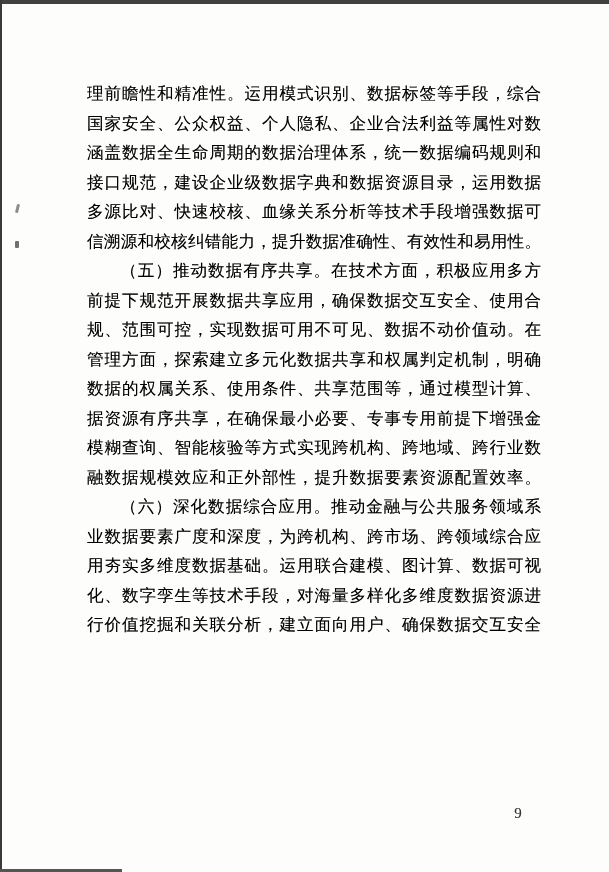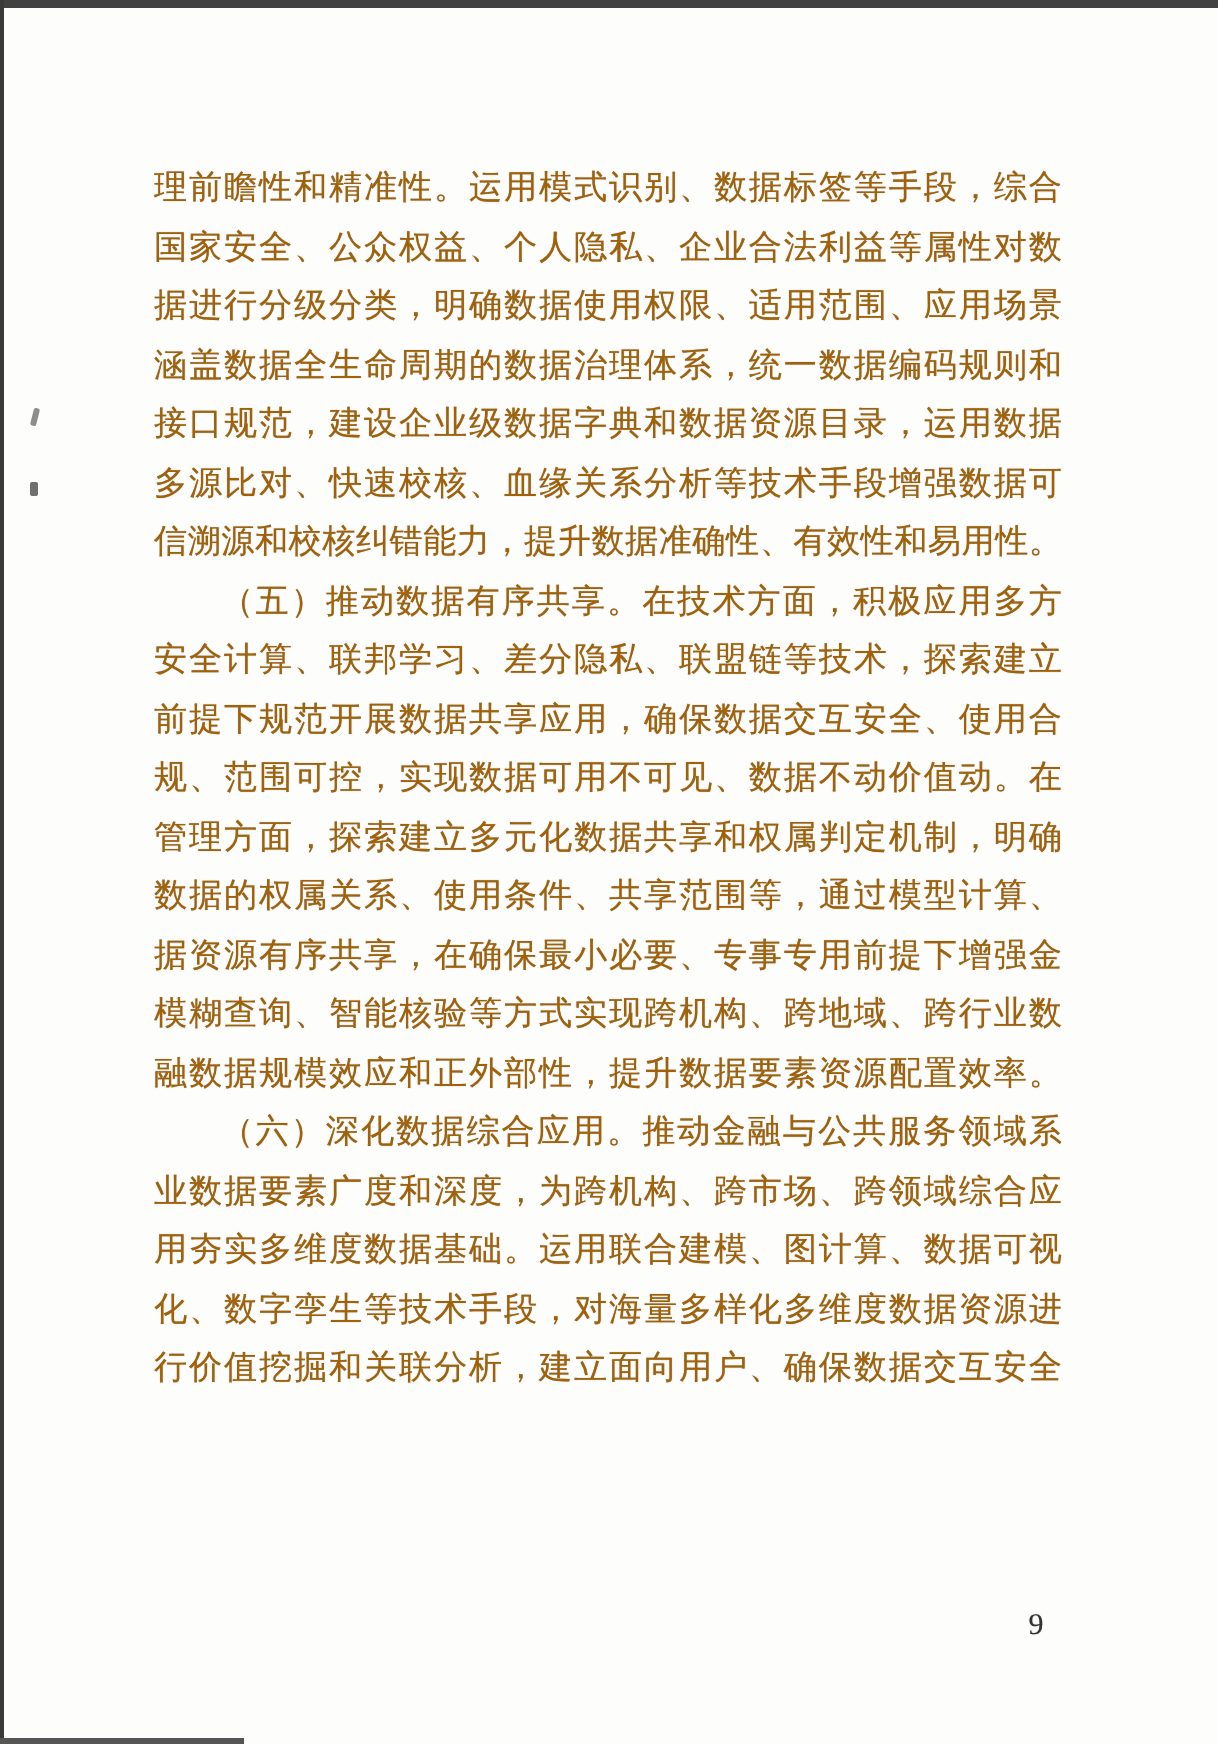--- a/index.html
+++ b/index.html
@@ -15,23 +15,23 @@
   .edge-top    { position: absolute; left: 0; top: 0; width: 609px; height: 4px; background: #414141; }
   .edge-left   { position: absolute; left: 0; top: 0; width: 2px; height: 872px; background: #3a3a3a; }
   .edge-bottom { position: absolute; left: 0; top: 869px; width: 122px; height: 3px; background: #555555; }
   .speck-1 { position: absolute; left: 16px; top: 204px; width: 3px; height: 9px;
              background: #8d8d8d; border-radius: 1px; transform: rotate(14deg); }
   .speck-2 { position: absolute; left: 15px; top: 241px; width: 4px; height: 7px;
              background: #707070; border-radius: 1px; }
   
   .textblock {
     position: absolute;
-    left: 77px; top: 79px;
+    left: 87px; top: 79px;
     width: 454px;
-    color: #a16207;
+    color: #000000;
     font-size: 16.6px;
     text-shadow: 0 0 0.5px rgba(60,60,60,0.55);
   }
   .line {
     height: 29.5px;
     line-height: 29.5px;
     text-align: justify;
     text-align-last: justify;
     overflow: hidden;
   }
@@ -55,30 +55,28 @@
   <div class="edge-left"></div>
   <div class="edge-bottom"></div>
   <div class="speck-1"></div>
   <div class="speck-2"></div>
 
   <div class="textblock">
 
     <div class="para">
       <div class="line">理前瞻性和精准性。运用模式识别、数据标签等手段，综合</div>
       <div class="line">国家安全、公众权益、个人隐私、企业合法利益等属性对数</div>
-      <div class="line">据进行分级分类，明确数据使用权限、适用范围、应用场景</div>
       <div class="line">涵盖数据全生命周期的数据治理体系，统一数据编码规则和</div>
       <div class="line">接口规范，建设企业级数据字典和数据资源目录，运用数据</div>
       <div class="line">多源比对、快速校核、血缘关系分析等技术手段增强数据可</div>
       <div class="line">信溯源和校核纠错能力，提升数据准确性、有效性和易用性。</div>
     </div>
 
     <div class="para para-indent">
       <div class="line">（五）推动数据有序共享。在技术方面，积极应用多方</div>
-      <div class="line">安全计算、联邦学习、差分隐私、联盟链等技术，探索建立</div>
       <div class="line">前提下规范开展数据共享应用，确保数据交互安全、使用合</div>
       <div class="line">规、范围可控，实现数据可用不可见、数据不动价值动。在</div>
       <div class="line">管理方面，探索建立多元化数据共享和权属判定机制，明确</div>
       <div class="line">数据的权属关系、使用条件、共享范围等，通过模型计算、</div>
       <div class="line">据资源有序共享，在确保最小必要、专事专用前提下增强金</div>
       <div class="line">模糊查询、智能核验等方式实现跨机构、跨地域、跨行业数</div>
       <div class="line">融数据规模效应和正外部性，提升数据要素资源配置效率。</div>
     </div>
 
     <div class="para para-indent">

